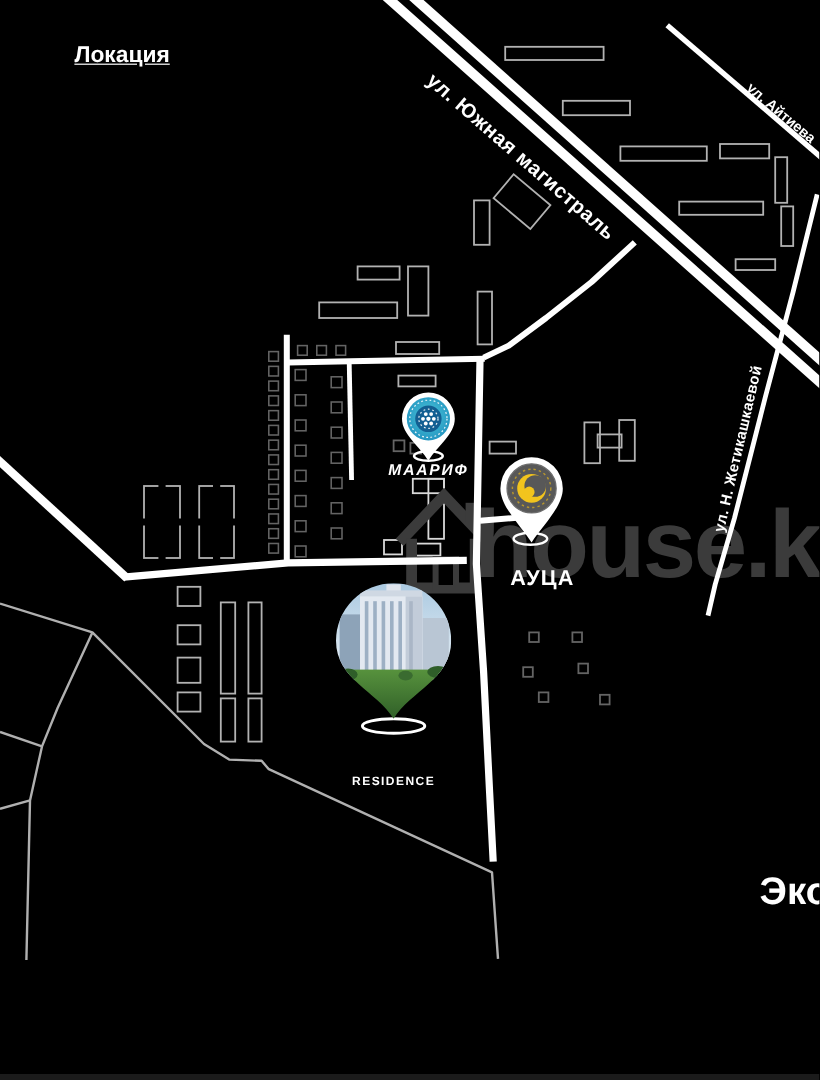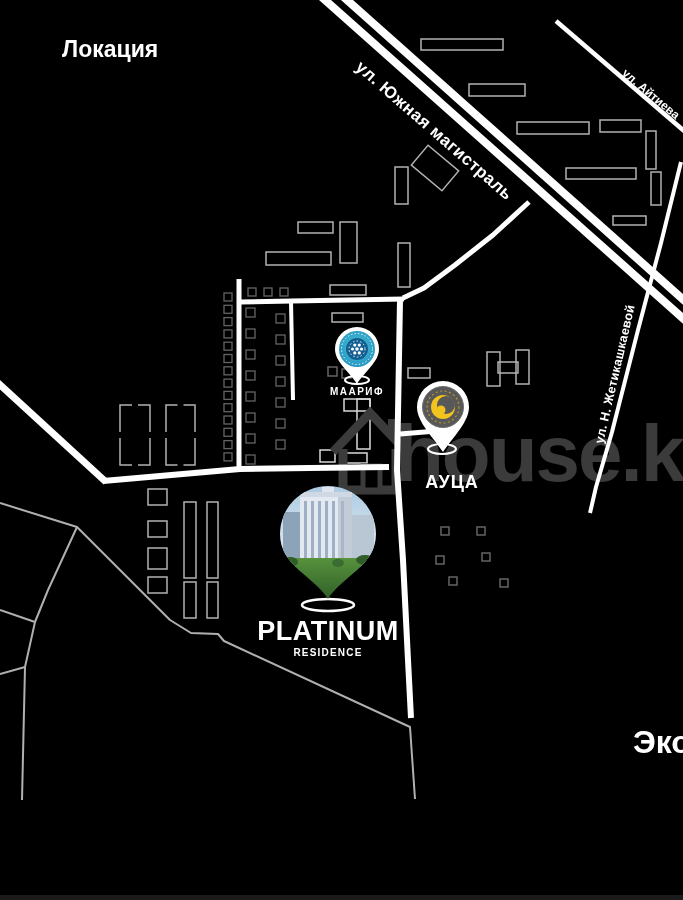--- a/index.html
+++ b/index.html
@@ -191,32 +191,31 @@
       <ellipse cx="442" cy="449" rx="14" ry="5" fill="none" stroke="#ffffff" stroke-width="2"></ellipse>
       <path d="M443,452 C433,437 417,422 417,407 A26,26 0 1 1 469,407 C469,422 453,437 443,452 Z" fill="#ffffff"></path>
       <circle cx="443" cy="407" r="20.5" fill="#585858" stroke="#6e6e6e" stroke-width="1"></circle>
       <circle cx="443" cy="407" r="16" fill="none" stroke="#c9a227" stroke-width="1.2" stroke-dasharray="2,2.5" opacity="0.85"></circle>
       <circle cx="443" cy="407" r="12" fill="#f2c41d"></circle>
       <circle cx="446" cy="405" r="9" fill="#585858"></circle>
       <circle cx="441" cy="410" r="4.5" fill="#f2c41d"></circle>
     </g>
   </svg>
 
-  <div class="lbl lbl-tl" style="left:62px;top:36px;font-size:23px;">Локация</div>
+  <div class="lbl lbl-tl" style="left:62px;top:36px;font-size:19px;text-decoration:underline;">Локация</div>
 
   <div class="lbl" style="left:434px;top:131px;font-size:17px;letter-spacing:0.5px;transform:translate(-50%,-50%) rotate(41deg);">ул. Южная магистраль</div>
 
   <div class="lbl" style="left:651px;top:94px;font-size:12px;transform:translate(-50%,-50%) rotate(40deg);">ул. Айтиева</div>
 
   <div class="lbl" style="left:615px;top:374px;font-size:12.5px;letter-spacing:0.3px;transform:translate(-50%,-50%) rotate(-77deg);">ул. Н. Жетикашкаевой</div>
 
-  <div class="lbl" style="left:357px;top:391px;font-size:10px;letter-spacing:1.5px;">МААРИФ</div>
+  <div class="lbl" style="left:357px;top:391px;font-size:13px;letter-spacing:1.5px;font-style:italic;">МААРИФ</div>
 
   <div class="lbl" style="left:452px;top:482px;font-size:18px;letter-spacing:1px;">АУЦА</div>
 
-  <div class="lbl" style="left:328px;top:631px;font-size:27px;letter-spacing:0.5px;">PLATINUM</div>
 
   <div class="lbl" style="left:328px;top:652px;font-size:10px;letter-spacing:1.2px;">RESIDENCE</div>
 
   <div class="lbl lbl-tl" style="left:633px;top:724px;font-size:32px;">Эко</div>
 
   <div class="bottom-strip"></div>
 </div>
 
 </body></html>

